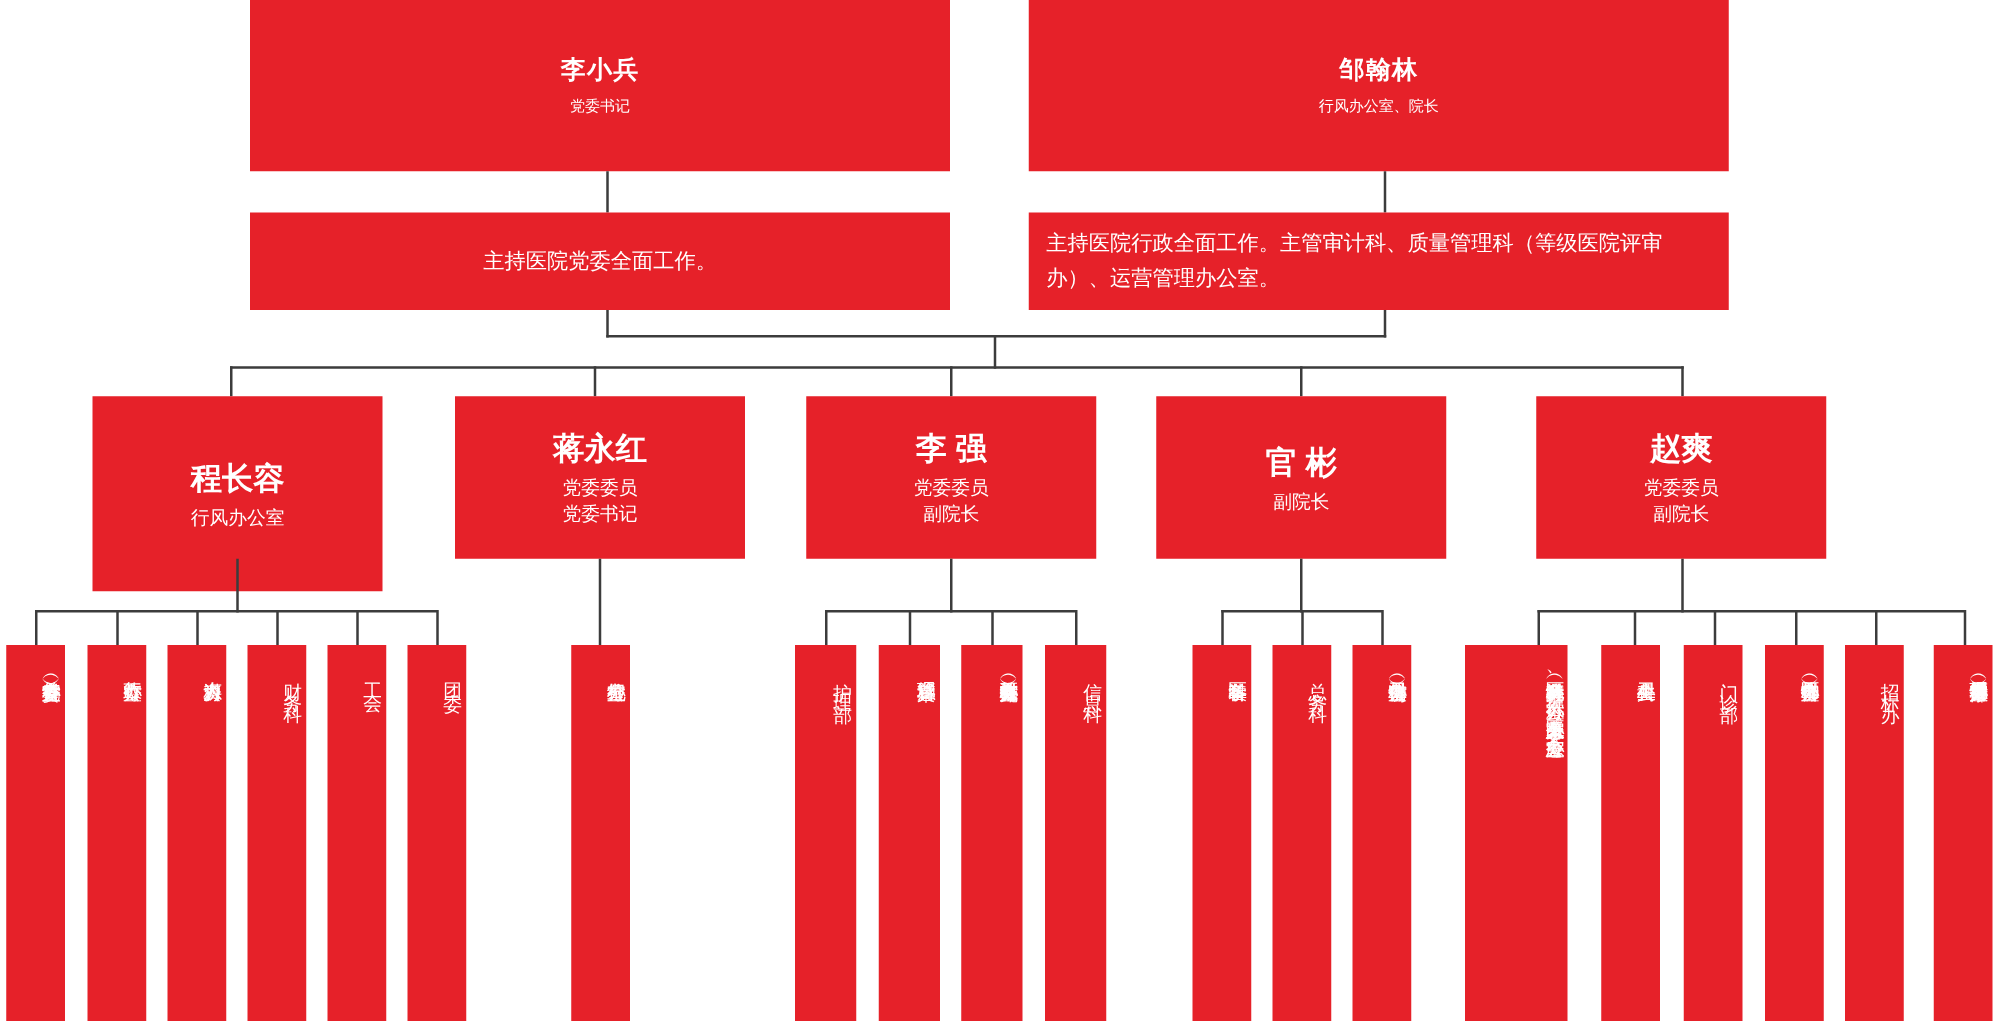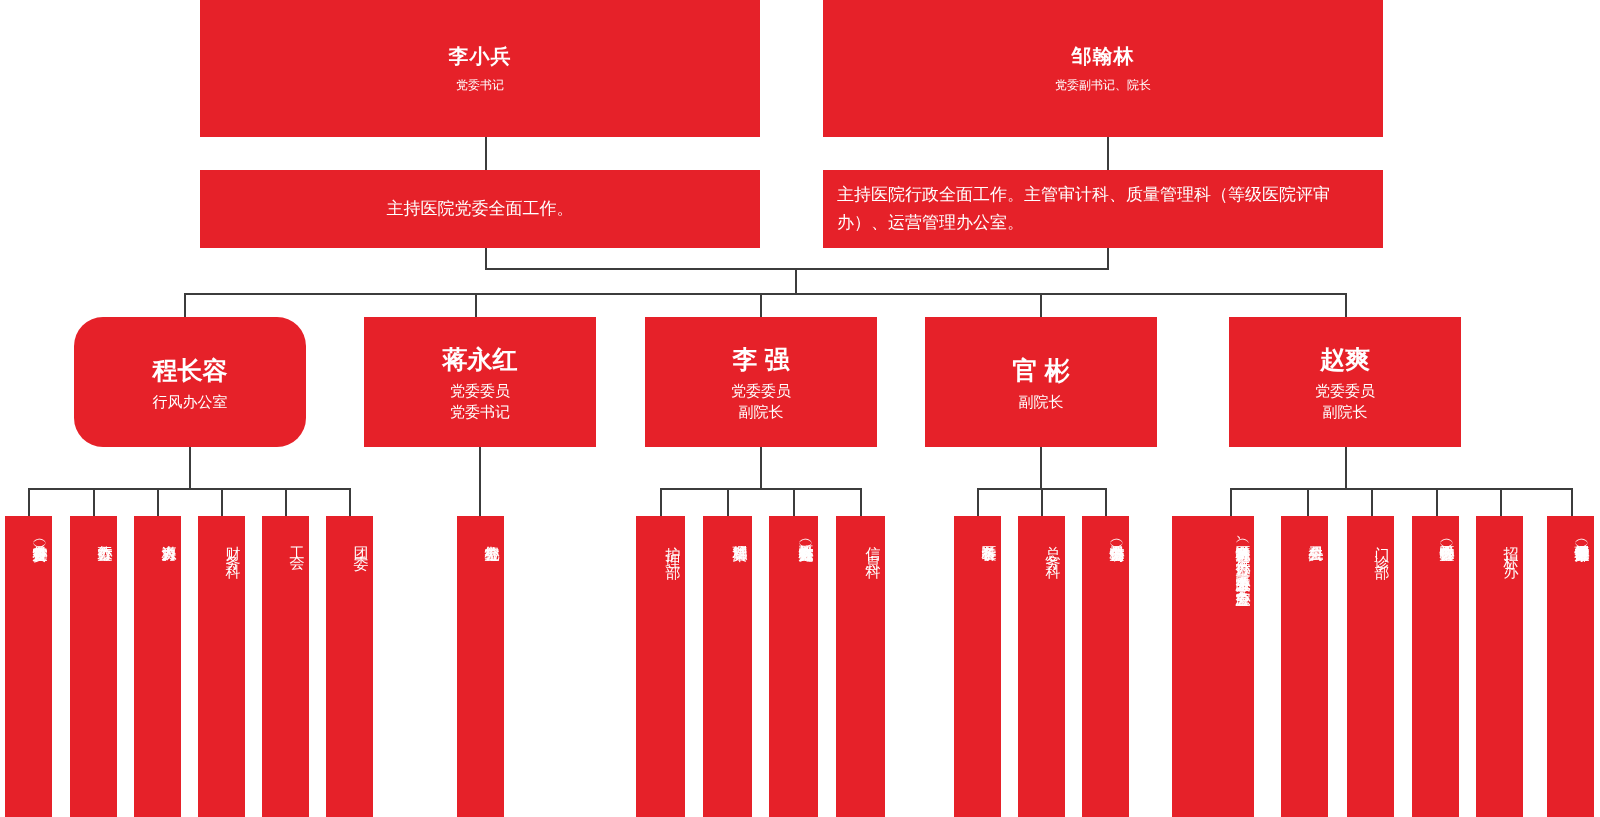--- a/index.html
+++ b/index.html
@@ -87,21 +87,21 @@
 
 <div id="chart">
 
   <div class="box" style="left:200px; top:0px; width:560px; height:137px;">
     <div class="exec-name">李小兵</div>
     <div class="exec-title">党委书记</div>
   </div>
 
   <div class="box" style="left:823px; top:0px; width:560px; height:137px;">
     <div class="exec-name">邹翰林</div>
-    <div class="exec-title">党委副书记、院长</div>
+    <div class="exec-title">行风办公室、院长</div>
   </div>
 
   <div class="ln v" style="left:485px; top:137px; height:33px;"></div>
   <div class="ln v" style="left:1107px; top:137px; height:33px;"></div>
 
   <div class="box duty center" style="left:200px; top:170px; width:560px; height:78px;">
     <div>主持医院党委全面工作。</div>
   </div>
 
   <div class="box duty left" style="left:823px; top:170px; width:560px; height:78px;">
@@ -113,21 +113,21 @@
   <div class="ln h" style="left:485px; top:268px; width:624px;"></div>
   <div class="ln v" style="left:795px; top:268px; height:27px;"></div>
 
   <div class="ln h" style="left:184px; top:293px; width:1163px;"></div>
   <div class="ln v" style="left:184px; top:293px; height:24px;"></div>
   <div class="ln v" style="left:475px; top:293px; height:24px;"></div>
   <div class="ln v" style="left:760px; top:293px; height:24px;"></div>
   <div class="ln v" style="left:1040px; top:293px; height:24px;"></div>
   <div class="ln v" style="left:1345px; top:293px; height:24px;"></div>
 
-  <div class="box" style="left:74px; top:317px; width:232px; height:130px;border-radius:29px;">
+  <div class="box" style="left:74px; top:317px; width:232px; height:156px;">
     <div class="leader-name">程长容</div>
     <div class="leader-title">行风办公室</div>
   </div>
 
   <div class="box" style="left:364px; top:317px; width:232px; height:130px;">
     <div class="leader-name">蒋永红</div>
     <div class="leader-title">党委委员</div>
     <div class="leader-title">党委书记</div>
   </div>
 

